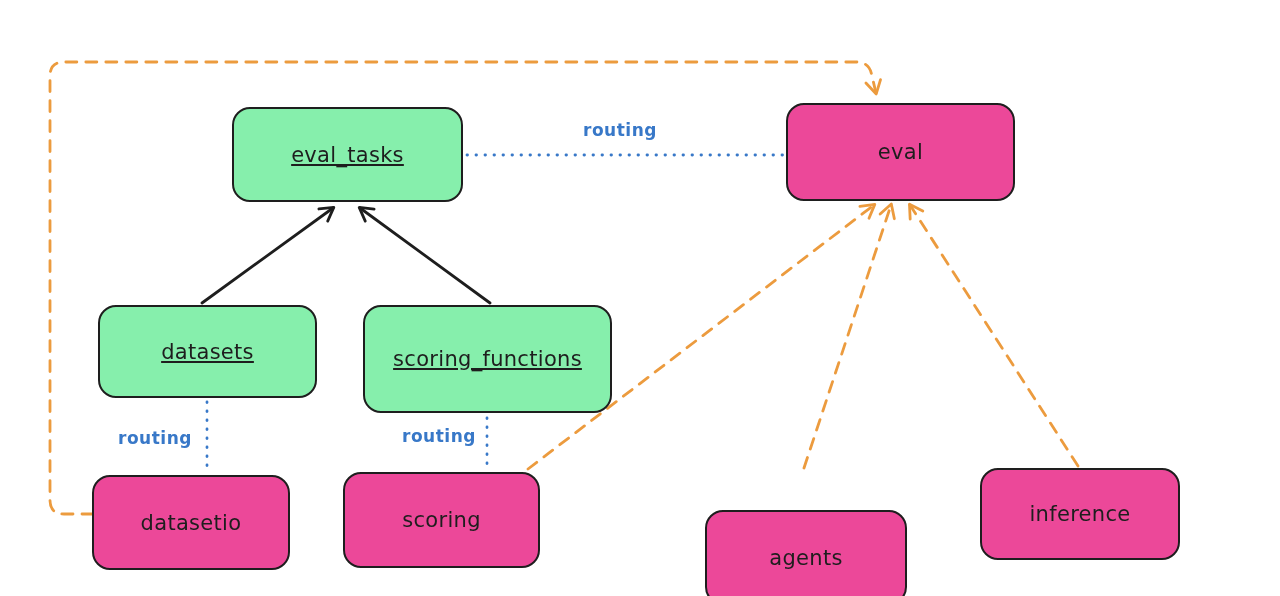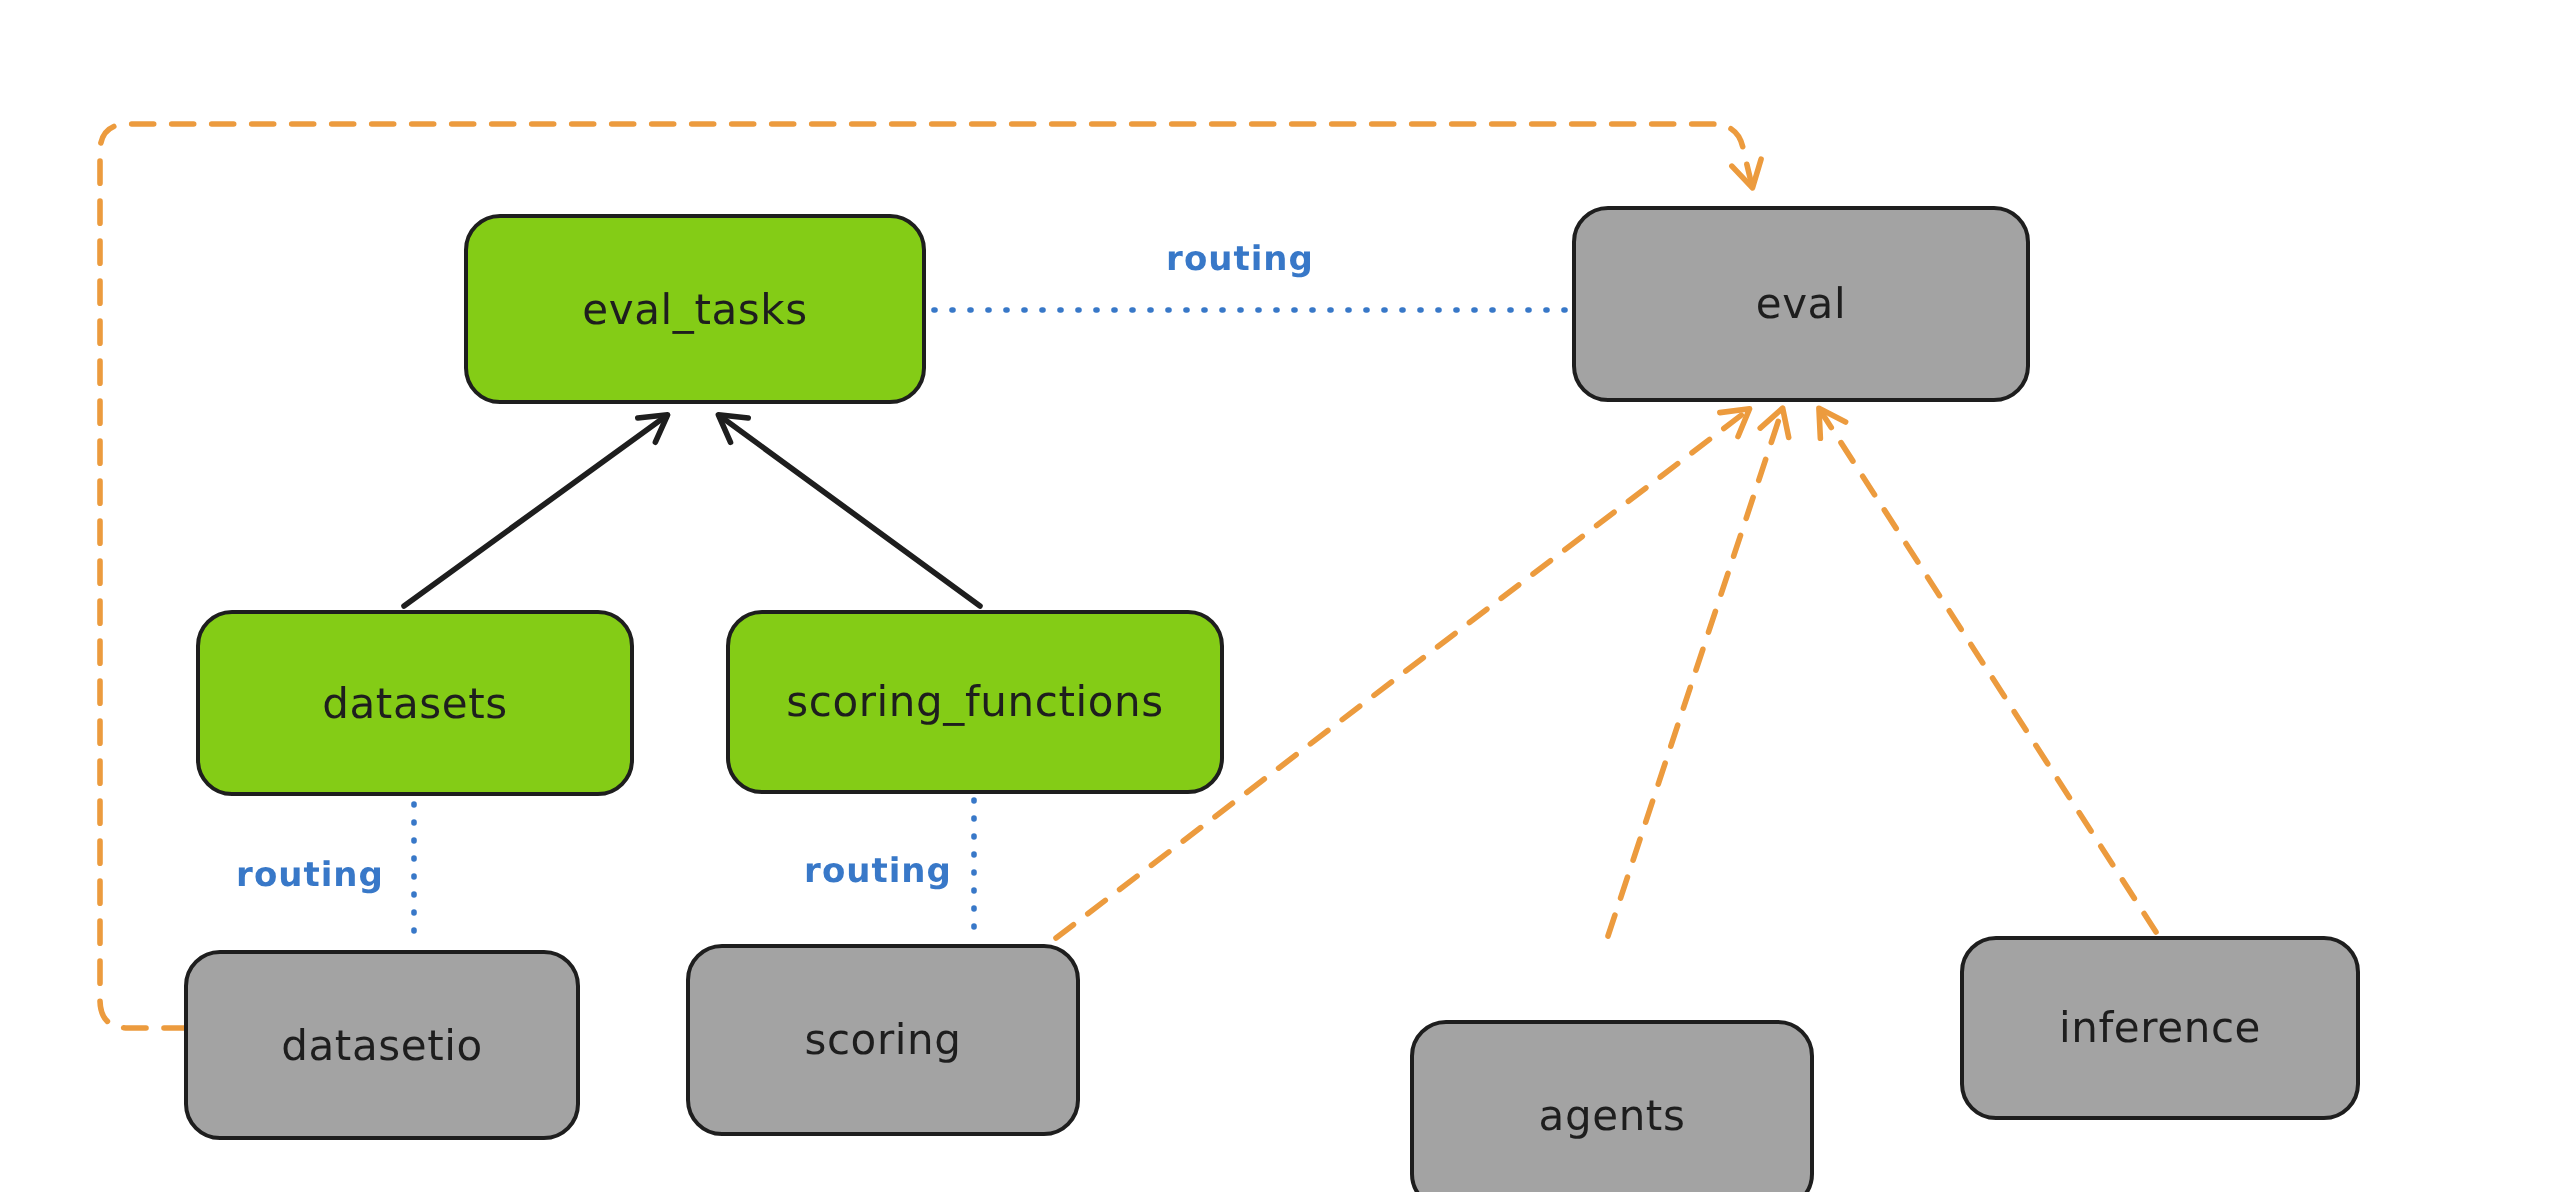--- a/index.html
+++ b/index.html
@@ -21,27 +21,27 @@
     box-sizing: border-box;
     border: 2.5px solid #1e1e1e;
     border-radius: 18px;
     display: flex;
     align-items: center;
     justify-content: center;
     font-size: 21px;
     color: #1e1e1e;
     letter-spacing: 0.3px;
   }
-  .node.blue  { background: #84cc16; }
-  .node.green { background: #a3a3a3; }
+  .node.blue  { background: #86efac; text-decoration: underline; }
+  .node.green { background: #ec4899; }
   
   #n-eval-tasks        { left: 232px; top: 107px; width: 231px; height: 95px; }
   #n-eval              { left: 786px; top: 103px; width: 229px; height: 98px; }
   #n-datasets          { left:  98px; top: 305px; width: 219px; height: 93px; text-align: right; }
-  #n-scoring-functions { left: 363px; top: 305px; width: 249px; height: 92px; }
+  #n-scoring-functions { left: 363px; top: 305px; width: 249px; height: 108px; }
   #n-datasetio         { left:  92px; top: 475px; width: 198px; height: 95px; }
   #n-scoring           { left: 343px; top: 472px; width: 197px; height: 96px; }
   #n-agents            { left: 705px; top: 470px; width: 202px; height: 95px; margin-top: 40px; }
   #n-inference         { left: 980px; top: 468px; width: 200px; height: 92px; }
 
   .routing-label {
     position: absolute;
     color: #3878c8;
     font-size: 17px;
     font-weight: 700;

